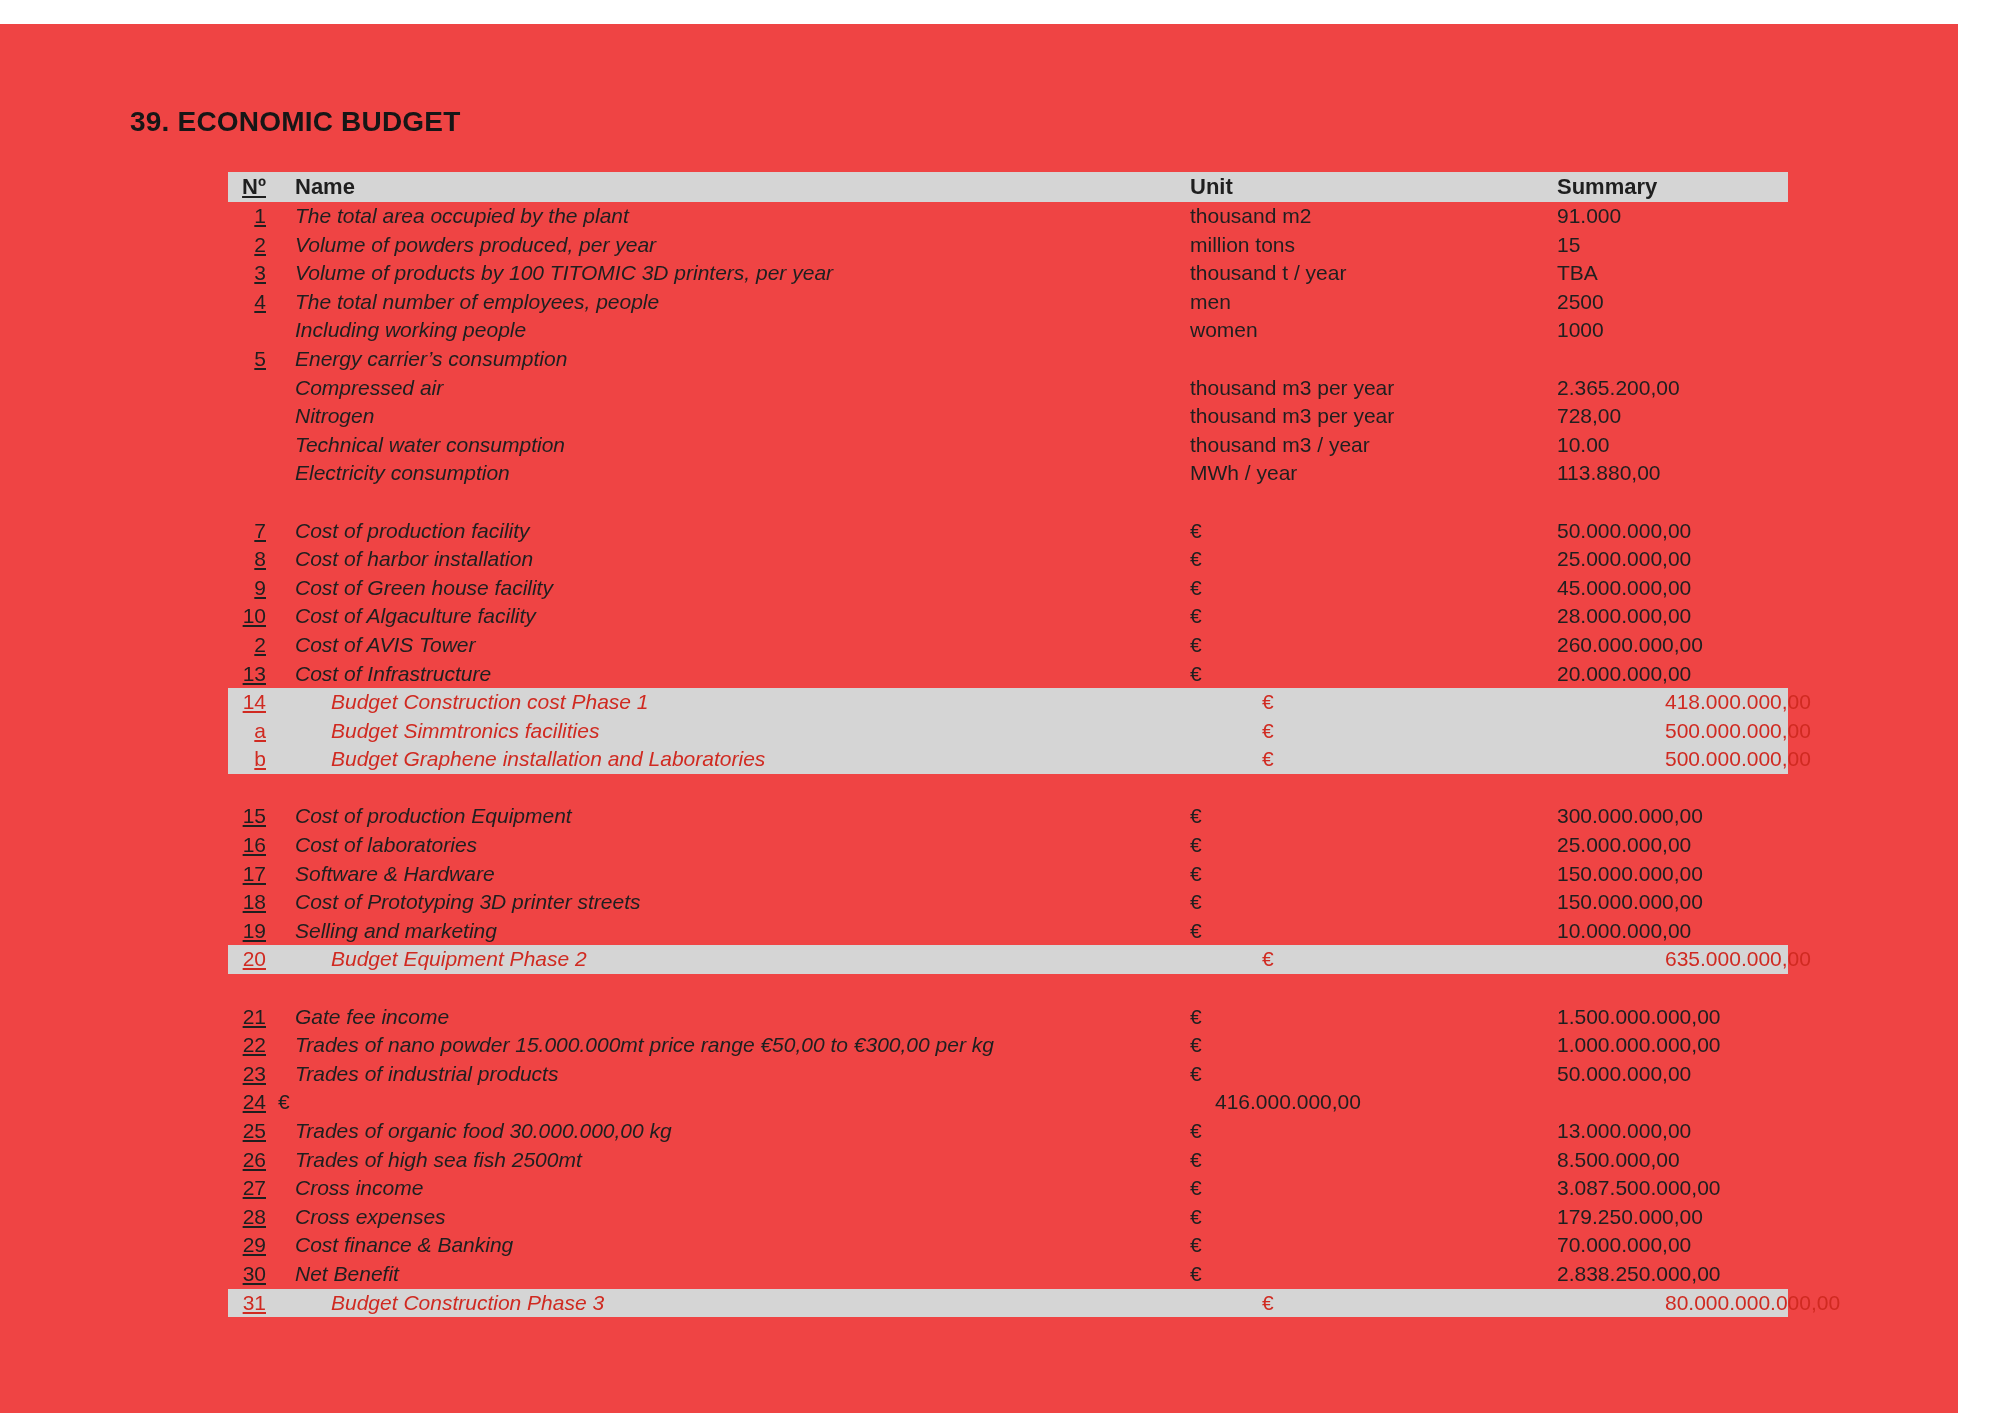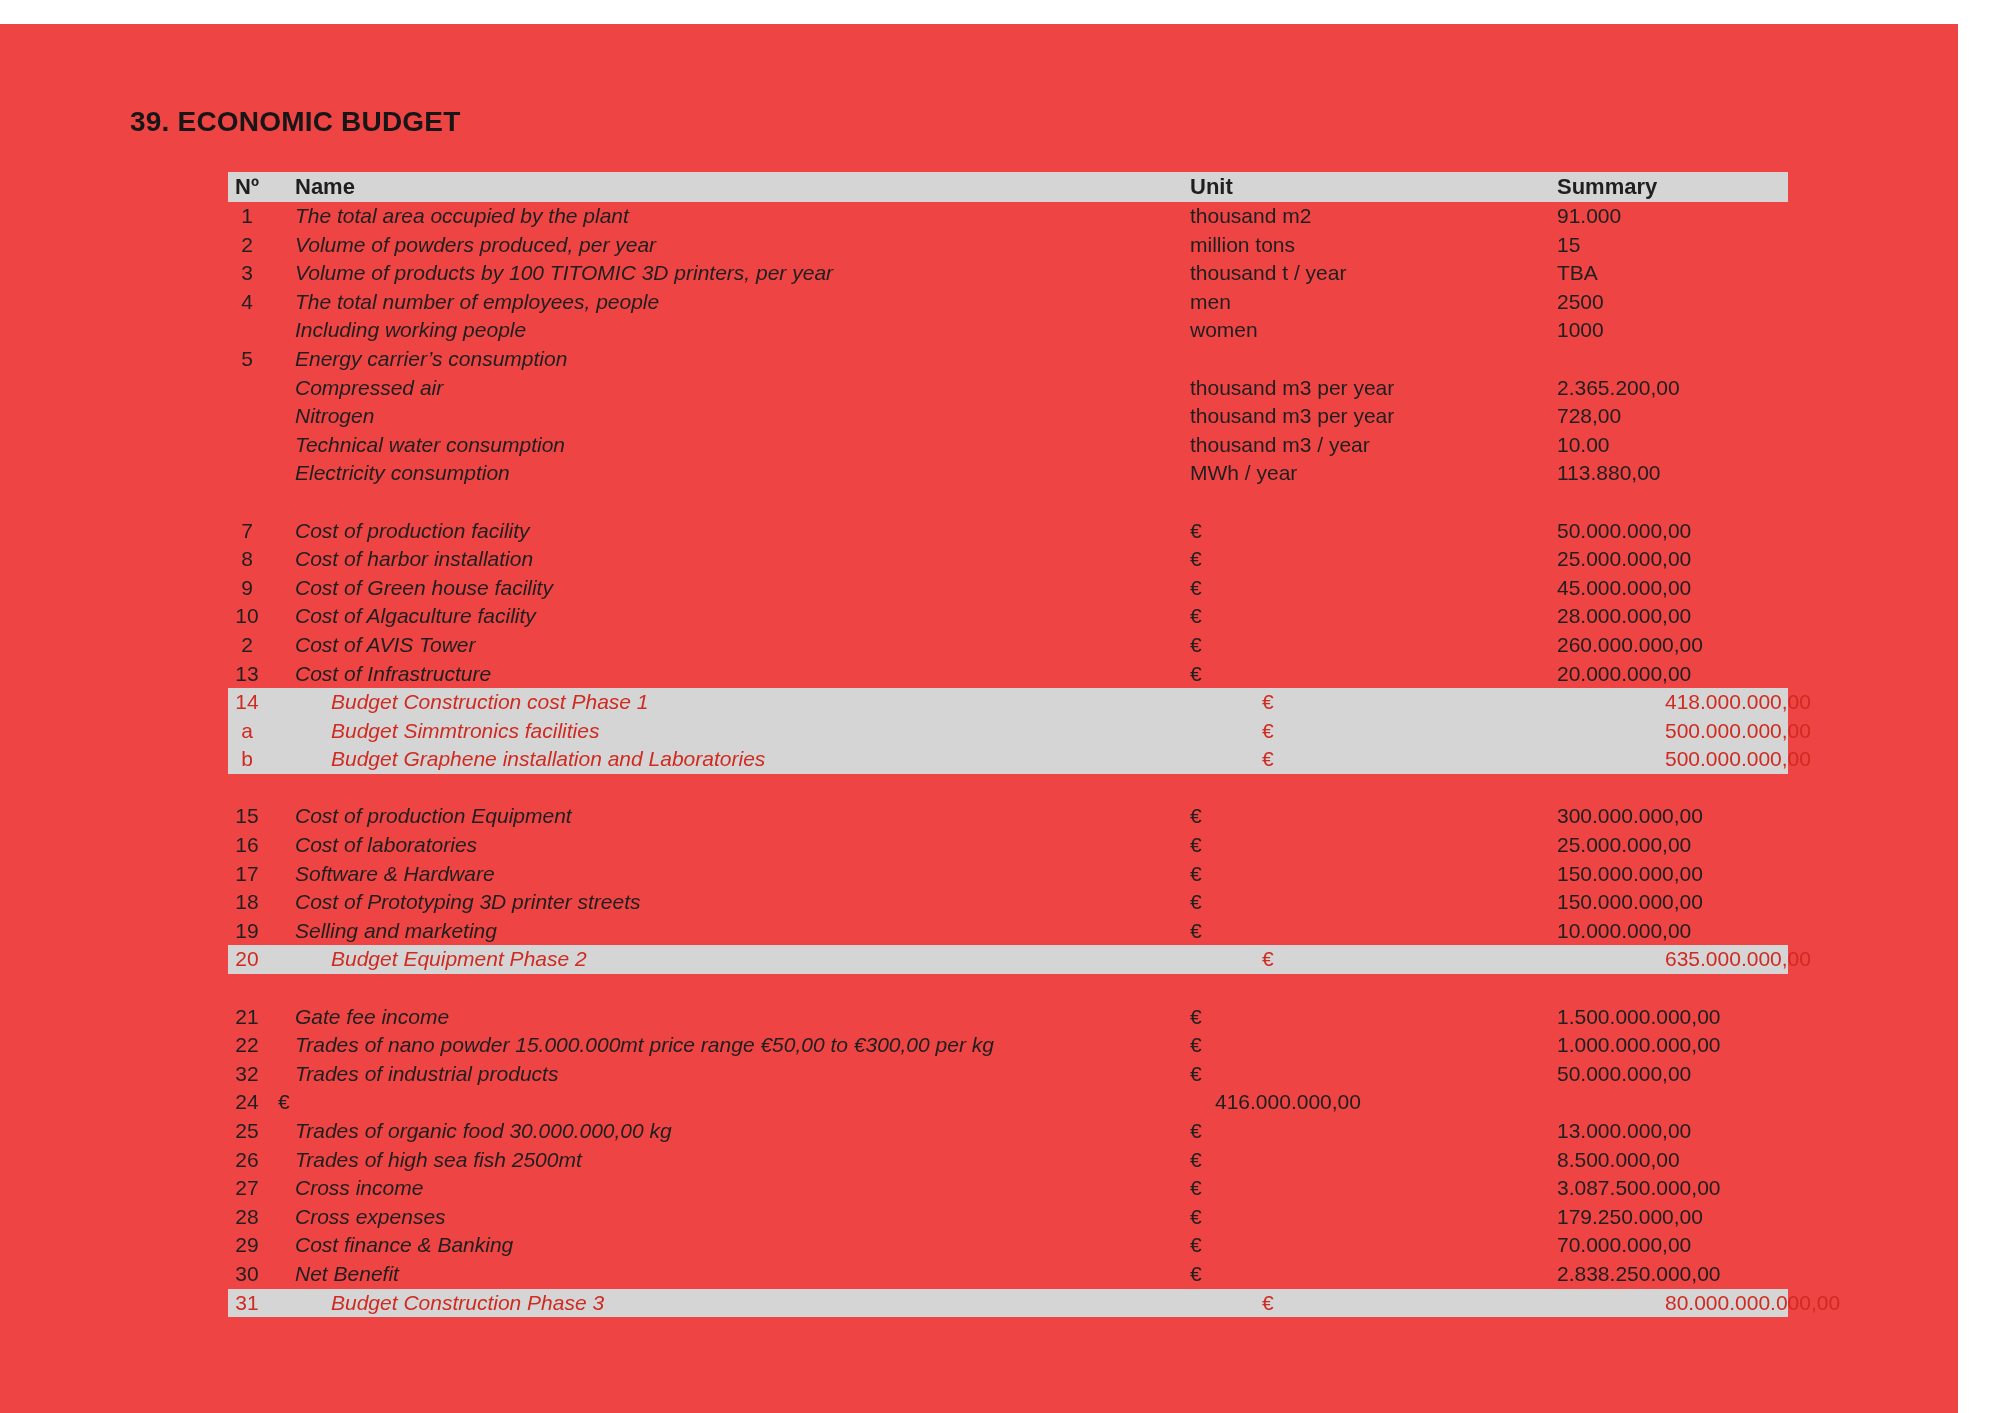--- a/index.html
+++ b/index.html
@@ -41,22 +41,23 @@
     height:30px;
     line-height:30px;
   }
   .trow.highlight{
     background:#d5d5d5;
     color:#d02a21;
     gap:36px;
   }
   .trow.blank{background:transparent;}
   .c-num{
-    text-align:center;
+    text-align:right;
     padding-right:12px;
+    text-decoration:underline;
   }
   .c-name{
     padding-left:17px;
     font-style:italic;
     overflow:hidden;
   }
   .thead .c-name{font-style:normal;}
   .c-unit{
   }
   .c-summary{
@@ -260,21 +261,21 @@
     <div class="c-unit">€</div>
     <div class="c-summary">1.500.000.000,00</div>
   </div>
         <div class="trow">
     <div class="c-num">22</div>
     <div class="c-name">Trades of nano powder 15.000.000mt price range €50,00 to €300,00 per kg</div>
     <div class="c-unit">€</div>
     <div class="c-summary">1.000.000.000,00</div>
   </div>
         <div class="trow">
-    <div class="c-num">32</div>
+    <div class="c-num">23</div>
     <div class="c-name">Trades of industrial products</div>
     <div class="c-unit">€</div>
     <div class="c-summary">50.000.000,00</div>
   </div>
         <div class="trow">
     <div class="c-num">24</div>
     <div class="c-unit">€</div>
     <div class="c-summary">416.000.000,00</div>
   </div>
         <div class="trow">

